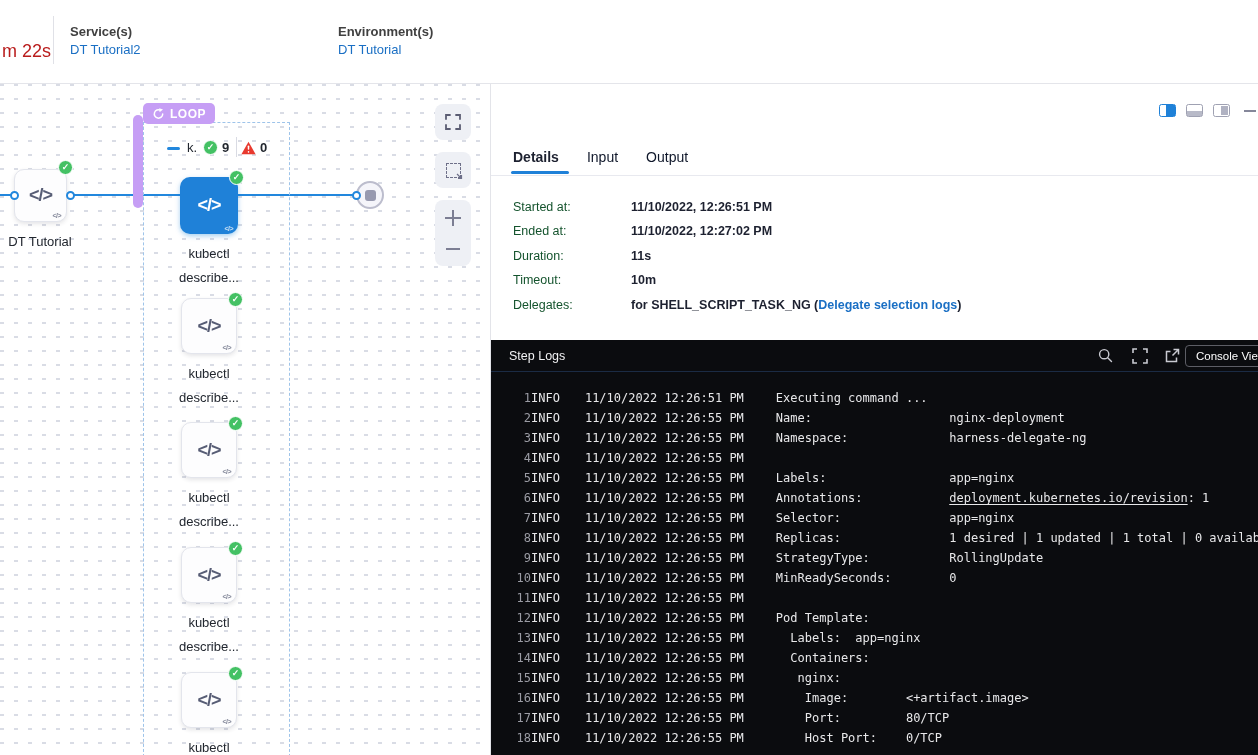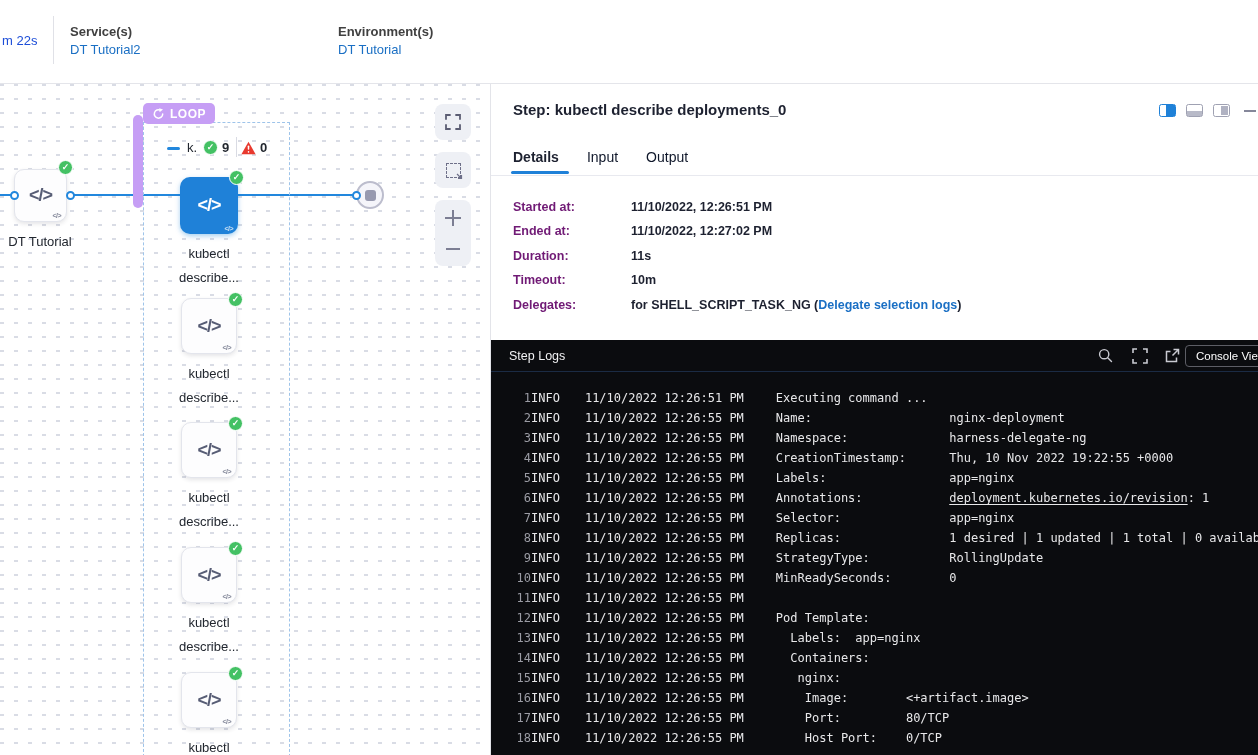--- a/index.html
+++ b/index.html
@@ -3,21 +3,21 @@
 <meta charset="utf-8">
 <style>
   * { margin:0; padding:0; box-sizing:border-box; }
   html,body { width:1258px; height:755px; overflow:hidden; background:#fff;
     font-family:"Liberation Sans", sans-serif; }
   #app { position:relative; width:1258px; height:755px; background:#fff; }
 
   
   #topbar { position:absolute; left:0; top:0; width:1258px; height:84px; background:#fff;
     border-bottom:1px solid #e4e5ea; z-index:5; }
-  .tb-duration { position:absolute; left:2px; top:33px; font-size:13px; color:#1d4ed8; }
+  .tb-duration { position:absolute; left:2px; top:41px; font-size:18px; color:#b91c1c; }
   .tb-divider { position:absolute; left:53px; top:16px; width:1px; height:48px; background:#e0e1e7; }
   .tb-block-label { position:absolute; top:24px; font-size:13px; font-weight:bold; color:#404040; }
   .tb-block-link  { position:absolute; top:42px; font-size:13px; color:#1a6fc4; cursor:pointer; }
   .tb-svc  { left:70px; }
   .tb-env  { left:338px; }
 
   
   #canvas { position:absolute; left:0; top:84px; width:490px; height:671px; overflow:hidden;
     background-color:#fff;
     background-image:
@@ -82,21 +82,21 @@
   .li-right .inner { position:absolute; top:1px; right:1px; bottom:1px; width:45%; background:#b0b2c2; }
   .panel-minus { position:absolute; left:753px; top:26px; width:12px; height:2px; background:#85879a; cursor:pointer; }
 
   #tabs { position:absolute; left:22px; top:65px; display:flex; gap:28px; font-size:14px; }
   .tab { color:#0f172a; cursor:pointer; }
   .tab.active { color:#1d2130; font-weight:bold; }
   .tab-underline { position:absolute; left:20px; top:87px; width:58px; height:3px; border-radius:2px; background:#1f81d8; }
   .tabs-divider { position:absolute; left:0; top:91px; width:768px; height:1px; background:#e8e9ef; }
 
   .field-row { position:absolute; left:22px; font-size:12.5px; }
-  .field-label { display:inline-block; width:118px; font-weight:bold; color:#701a75; }
+  .field-label { display:inline-block; width:118px; font-weight:normal; color:#14532d; }
   .field-value { font-weight:bold; color:#1d2130; }
   .field-link { font-weight:bold; color:#1a6fc4; cursor:pointer; }
 
   
   #steplogs { position:absolute; left:0; top:256px; width:768px; height:415px; background:#0b0c0f; }
   #sl-header { position:absolute; left:0; top:0; width:768px; height:32px; border-bottom:1px solid #1b2b44; }
   .sl-title { position:absolute; left:18px; top:9px; font-size:12.5px; color:#f2f2f4; }
   .sl-icon { position:absolute; top:8px; color:#c9cad1; cursor:pointer; }
   .console-btn { position:absolute; left:694px; top:5px; height:22px; padding:0 10px; border:1px solid #5d5e66;
     border-radius:4px; color:#fff; font-size:11.5px; line-height:20px; white-space:nowrap; cursor:pointer; background:transparent; }
@@ -214,21 +214,20 @@
     <div class="zoom-panel">
       <div class="zp-plus">
         <span style="left:0;top:7px;width:16px;height:2px;"></span>
         <span style="left:7px;top:0;width:2px;height:16px;"></span>
       </div>
       <div class="zp-minus"></div>
     </div>
   </div>
 
   <div id="panel">
-    <div class="panel-title">Step: kubectl describe deployments_0</div>
 
     <div class="layout-icon li-active" style="left:668px;"></div>
     <div class="layout-icon li-bottom" style="left:695px;"></div>
     <div class="layout-icon li-right" style="left:722px;">
         <span class="inner"></span>
       </div>
     <div class="panel-minus"></div>
 
     <div id="tabs">
         <div class="tab active">Details</div>
@@ -265,21 +264,21 @@
             <path d="M6.5 3.5H2.5v10h10v-4" fill="none" stroke="currentColor" stroke-width="1.5"></path>
             <path d="M9.5 1.5h5v5 M14.2 1.8 L8.5 7.5" fill="none" stroke="currentColor" stroke-width="1.5"></path>
           </svg>
         </span>
         <button class="console-btn">Console View</button>
       </div>
       <div id="log-body">
           <div class="log-row"><span class="log-num">1</span><span class="log-level">INFO</span><span class="log-time">11/10/2022 12:26:51 PM</span><span class="log-msg">Executing command ...</span></div>
           <div class="log-row"><span class="log-num">2</span><span class="log-level">INFO</span><span class="log-time">11/10/2022 12:26:55 PM</span><span class="log-msg">Name:                   nginx-deployment</span></div>
           <div class="log-row"><span class="log-num">3</span><span class="log-level">INFO</span><span class="log-time">11/10/2022 12:26:55 PM</span><span class="log-msg">Namespace:              harness-delegate-ng</span></div>
-          <div class="log-row"><span class="log-num">4</span><span class="log-level">INFO</span><span class="log-time">11/10/2022 12:26:55 PM</span><span class="log-msg">CreationTimestamp:      Thu, 10 Nov 2022 19:22:55 +0000</span></div>
+          <div class="log-row"><span class="log-num">4</span><span class="log-level">INFO</span><span class="log-time">11/10/2022 12:26:55 PM</span></div>
           <div class="log-row"><span class="log-num">5</span><span class="log-level">INFO</span><span class="log-time">11/10/2022 12:26:55 PM</span><span class="log-msg">Labels:                 app=nginx</span></div>
           <div class="log-row"><span class="log-num">6</span><span class="log-level">INFO</span><span class="log-time">11/10/2022 12:26:55 PM</span><span class="log-msg">Annotations:            <u>deployment.kubernetes.io/revision</u>: 1</span></div>
           <div class="log-row"><span class="log-num">7</span><span class="log-level">INFO</span><span class="log-time">11/10/2022 12:26:55 PM</span><span class="log-msg">Selector:               app=nginx</span></div>
           <div class="log-row"><span class="log-num">8</span><span class="log-level">INFO</span><span class="log-time">11/10/2022 12:26:55 PM</span><span class="log-msg">Replicas:               1 desired | 1 updated | 1 total | 0 available | 1 unavailable</span></div>
           <div class="log-row"><span class="log-num">9</span><span class="log-level">INFO</span><span class="log-time">11/10/2022 12:26:55 PM</span><span class="log-msg">StrategyType:           RollingUpdate</span></div>
           <div class="log-row"><span class="log-num">10</span><span class="log-level">INFO</span><span class="log-time">11/10/2022 12:26:55 PM</span><span class="log-msg">MinReadySeconds:        0</span></div>
           <div class="log-row"><span class="log-num">11</span><span class="log-level">INFO</span><span class="log-time">11/10/2022 12:26:55 PM</span></div>
           <div class="log-row"><span class="log-num">12</span><span class="log-level">INFO</span><span class="log-time">11/10/2022 12:26:55 PM</span><span class="log-msg">Pod Template:</span></div>
           <div class="log-row"><span class="log-num">13</span><span class="log-level">INFO</span><span class="log-time">11/10/2022 12:26:55 PM</span><span class="log-msg">  Labels:  app=nginx</span></div>
           <div class="log-row"><span class="log-num">14</span><span class="log-level">INFO</span><span class="log-time">11/10/2022 12:26:55 PM</span><span class="log-msg">  Containers:</span></div>

